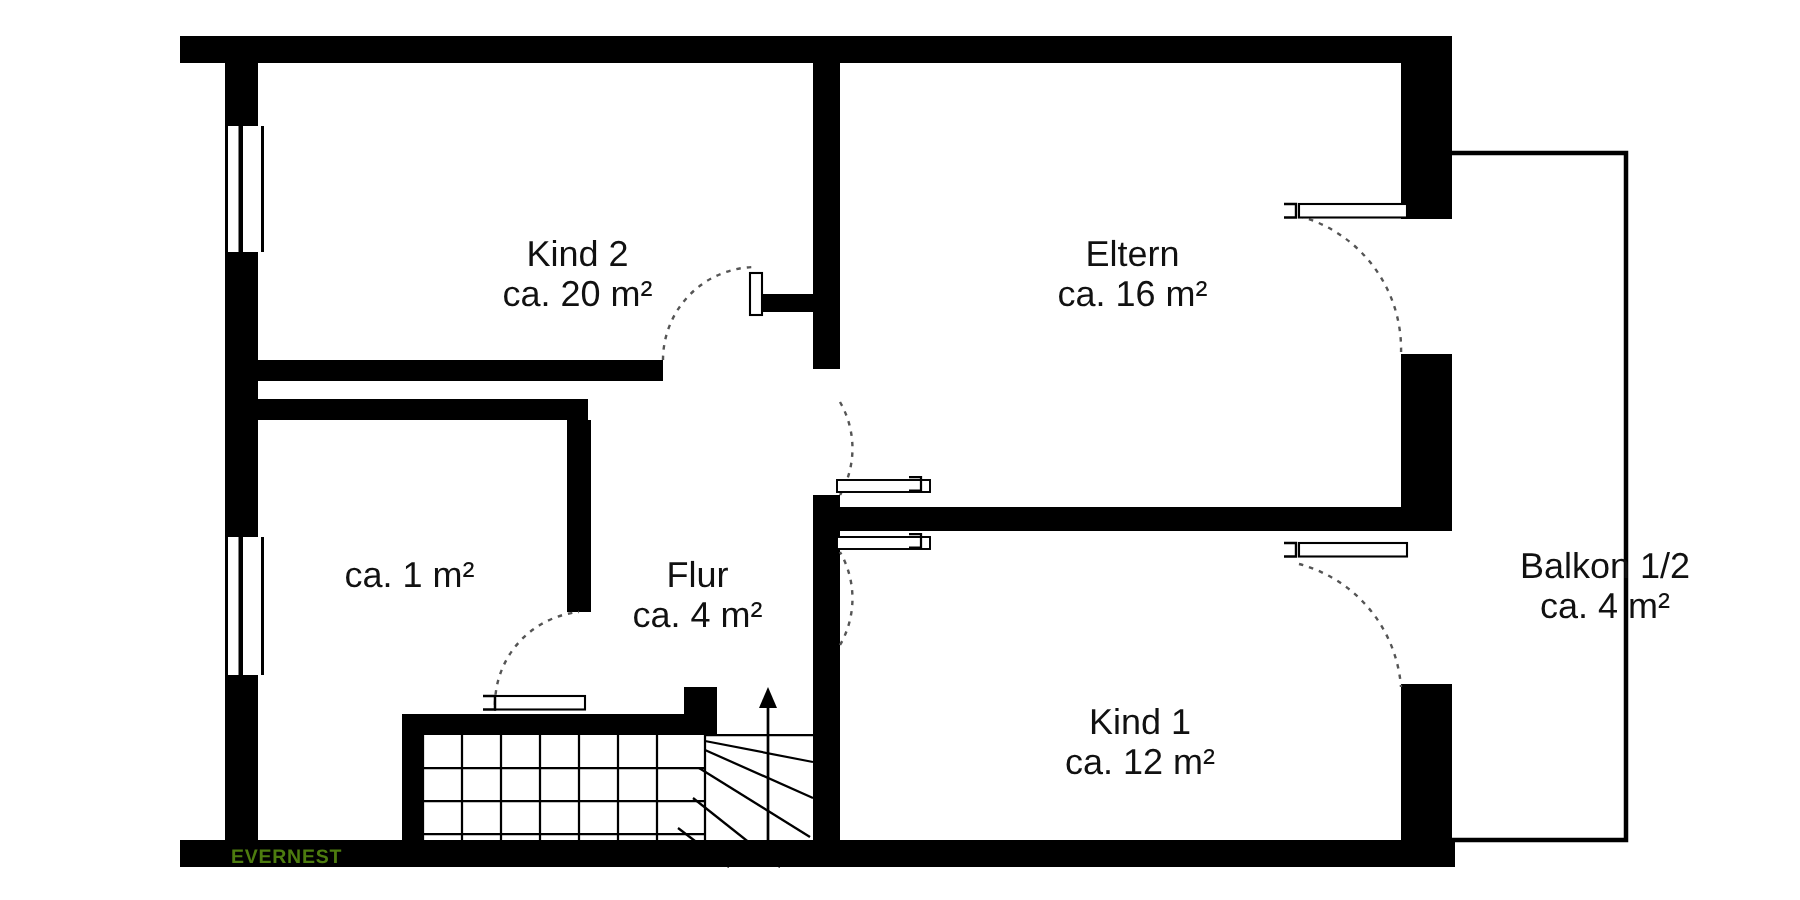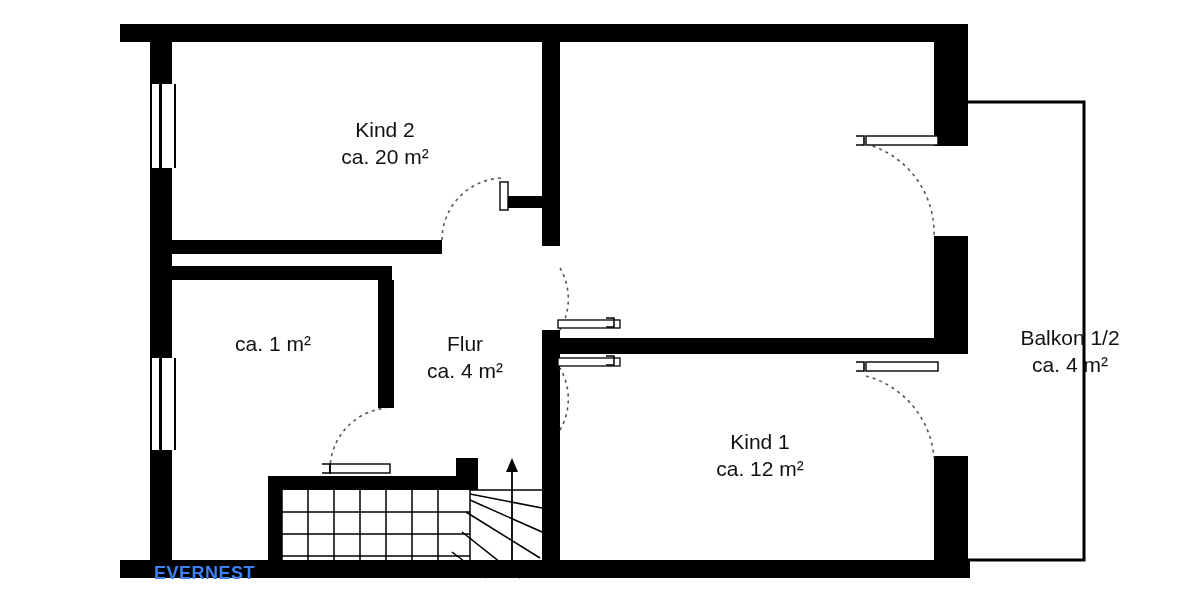--- a/index.html
+++ b/index.html
@@ -18,36 +18,37 @@
     overflow: hidden;
   }
   .wall {
     position: absolute;
     background: #000000;
   }
   .room-label {
     position: absolute;
     text-align: center;
     color: #111111;
-    font-size: 21px;
+    font-size: 24px;
     line-height: 27px;
     white-space: nowrap;
+    margin-top: 40px;
   }
   .room-label .name {
     display: block;
     font-weight: 400;
   }
   .room-label .area {
     display: block;
     font-weight: 400;
   }
   .watermark {
     position: absolute;
-    color: #3b82f6;
-    font-size: 18px;
+    color: #4d7c0f;
+    font-size: 13px;
     letter-spacing: 0.5px;
     font-weight: 600;
   }
   svg.overlay {
     position: absolute;
     left: 0;
     top: 0;
     width: 1200px;
     height: 600px;
     pointer-events: none;
@@ -161,20 +162,24 @@
       <line x1="512" y1="578" x2="512" y2="466" stroke-width="1.8"></line>
       <polygon points="512,458 506,472 518,472" fill="#000000" stroke="none"></polygon>
     </g>
   </svg>
 
   <div class="room-label" style="left:270px; top:116px; width:230px;">
     <span class="name">Kind 2</span>
     <span class="area">ca. 20 m²</span>
   </div>
 
+  <div class="room-label" style="left:640px; top:116px; width:230px;">
+    <span class="name">Eltern</span>
+    <span class="area">ca. 16 m²</span>
+  </div>
 
   <div class="room-label" style="left:158px; top:330px; width:230px;">
     <span class="area">ca. 1 m²</span>
   </div>
 
   <div class="room-label" style="left:390px; top:330px; width:150px;">
     <span class="name">Flur</span>
     <span class="area">ca. 4 m²</span>
   </div>
 

